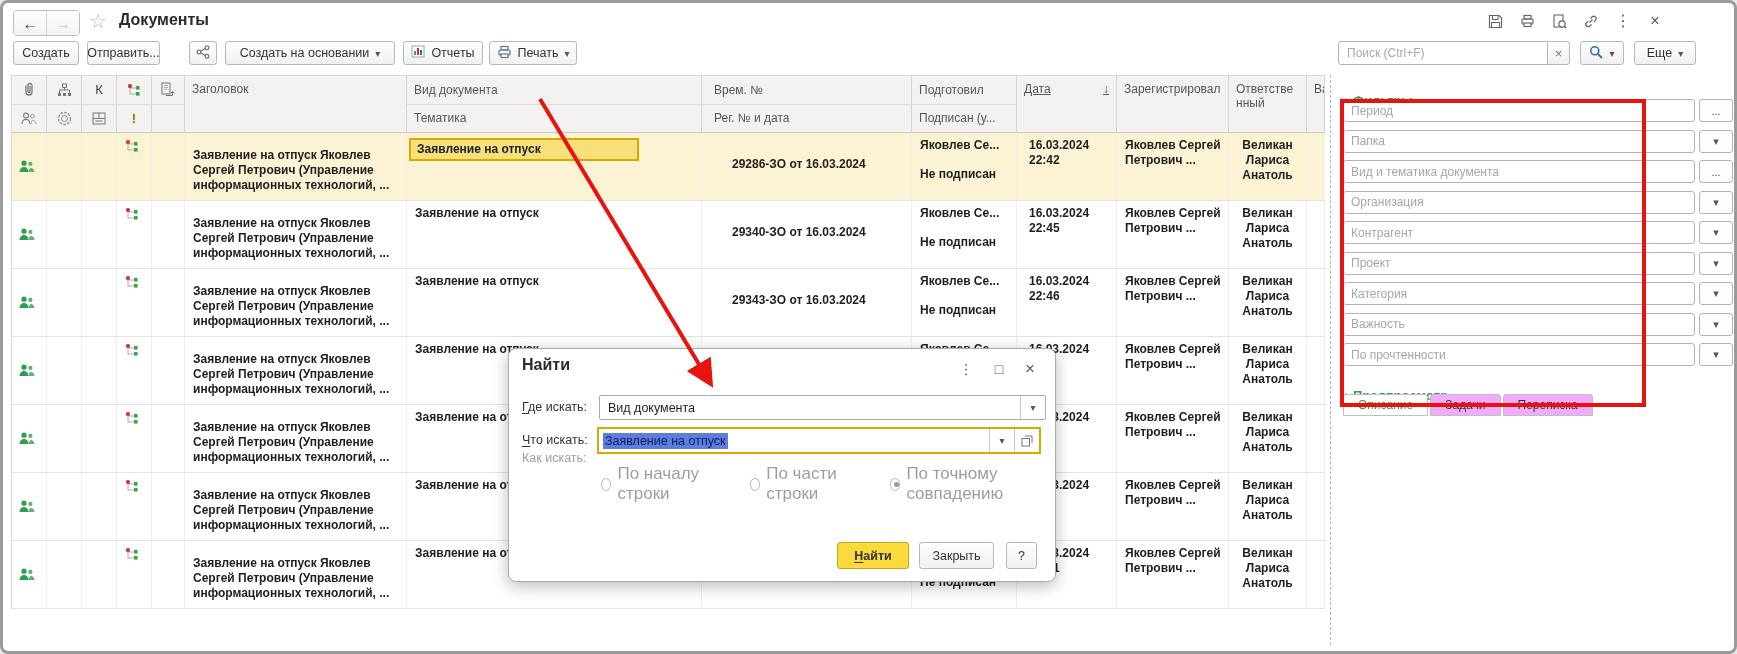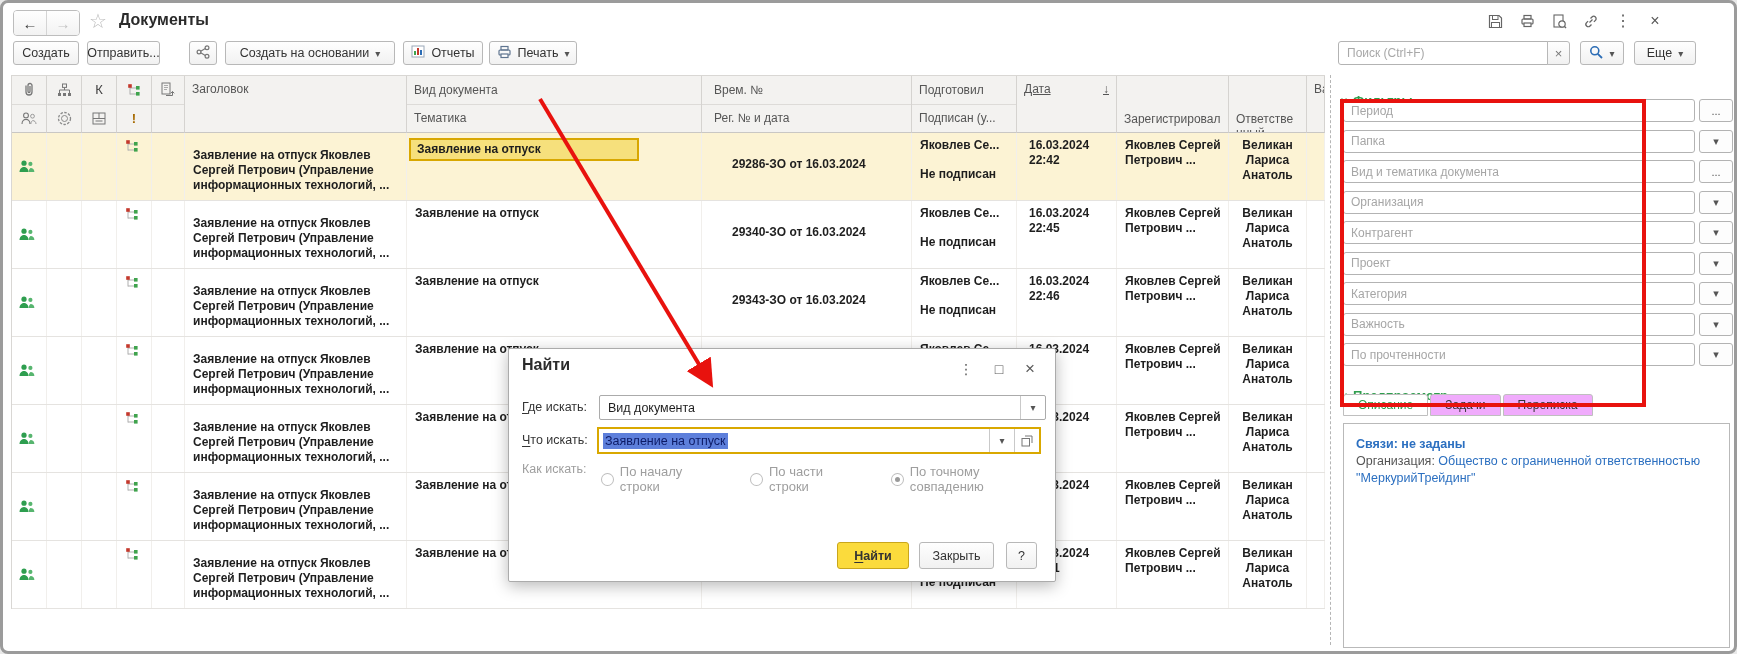--- a/index.html
+++ b/index.html
@@ -37,21 +37,21 @@
   .hc.split{display:flex;flex-direction:column;padding:0;}
   .hc.split .sub{flex:1;display:flex;align-items:center;padding:0 7px;box-sizing:border-box;}
   .hc.split .sub:first-child{border-bottom:1px solid #DDDBD8;}
   .hc.icons{display:flex;flex-direction:column;padding:0;}
   .hc.icons .sub{flex:1;display:flex;align-items:center;justify-content:center;}
   .hc.icons .sub:first-child{border-bottom:1px solid #DDDBD8;}
   .hdr-k{font-size:13px;color:#444;}
   .hdr-excl{font-size:13px;font-weight:bold;color:#A66A00;}
   .date-h{display:flex;justify-content:space-between;align-items:flex-start;padding:6px 7px 0 7px;text-decoration:underline;}
   .sort{color:#555;font-size:12px;}
-  .wrapall{word-break:break-all;margin-top:30px;}
+  .wrapall{word-break:break-all;}
 
   .tbody .trow{display:grid;grid-template-columns:var(--cols);height:67px;border-bottom:1px solid #E5E3E0;background:#fff;cursor:pointer;}
   .trow.selected{background:#FCF3D4;}
   .trow .c{border-right:1px solid #F1EFEC;overflow:hidden;position:relative;box-sizing:border-box;font-size:12px;font-weight:bold;color:#1E1E1E;line-height:15px;}
   .c .ic-people{position:absolute;left:7px;top:27px;}
   .c .ic-tree{position:absolute;left:8px;top:6px;}
   .title{padding:5px 8px 0 8px;max-height:50px;overflow:hidden;margin-top:10px;}
   .doctype{padding:5px 3px 0 8px;}
   .doctype .hl{display:block;width:230px;box-sizing:border-box;border:2px solid #D8A700;background:#F6E07C;padding:2px 6px;margin-left:-6px;}
   .regno{padding:24px 0 0 30px;white-space:nowrap;}
@@ -73,34 +73,34 @@
   .fbtn{width:34px;margin-left:4px;box-sizing:border-box;border:1px solid #B3B3B3;border-radius:3px;background:#FDFDFD;font-size:11px;color:#555;display:flex;align-items:center;justify-content:center;cursor:pointer;}
   .tabs{position:absolute;left:1340px;top:391px;display:flex;gap:2px;}
   .tab{height:22px;box-sizing:border-box;border:1px solid #BFBFBF;border-radius:3px 3px 0 0;background:#f0abfc;color:#333;font-size:12px;display:flex;align-items:center;padding:0 14px;cursor:pointer;}
   .tab.active{background:#fff;color:#2F9E4E;}
   .preview-box{position:absolute;left:1340px;top:420px;width:387px;height:225px;box-sizing:border-box;border:1px solid #B9B9B9;background:#fff;padding:12px 12px;font-size:12.5px;line-height:17px;}
   .lnk-bold{font-weight:bold;color:#2B6FC0;}
   .org-line{color:#555;}
   .org-line .blue{color:#2B6FC0;}
 
   
-  .dialog{position:absolute;left:505px;top:345px;width:546px;height:232px;background:#fff;border:1px solid #ABABAB;border-radius:2px;box-shadow:0 4px 16px rgba(0,0,0,.28);z-index:50;}
+  .dialog{position:absolute;left:505px;top:345px;width:546px;height:232px;background:#fff;border:1px solid #ABABAB;border-radius:8px;box-shadow:0 4px 16px rgba(0,0,0,.28);z-index:50;}
   .dlg-title{position:absolute;left:13px;top:7px;font-size:16px;font-weight:600;color:#2B2B2B;}
   .dlg-ctrl{position:absolute;top:10px;width:20px;height:20px;display:flex;align-items:center;justify-content:center;color:#5A5A5A;font-size:14px;cursor:pointer;}
   .dlg-row-label{position:absolute;left:13px;font-size:12.5px;color:#333;}
   .dlg-row-label.dis{color:#9E9E9E;}
   .combo{position:absolute;left:90px;width:447px;height:25px;box-sizing:border-box;border:1px solid #ABABAB;border-radius:2px;display:flex;align-items:center;}
   .combo .val{flex:1;font-size:12.5px;color:#1F1F1F;padding:0 8px;}
   .combo .cbtn{width:24px;height:100%;border-left:1px solid #C9C9C9;display:flex;align-items:center;justify-content:center;font-size:10px;color:#555;cursor:pointer;}
   .whatbox{position:absolute;left:88px;top:78px;width:444px;height:27px;box-sizing:border-box;border:2px solid #D9A800;display:flex;align-items:center;background:#fff;}
   .whatbox .val{flex:1;font-size:12.5px;padding:0 4px;}
   .whatbox .sel{background:#5D7FDB;color:#0D1B66;padding:1px 2px;}
   .whatbox .cbtn{width:24px;height:100%;border-left:1px solid #C9C9C9;display:flex;align-items:center;justify-content:center;font-size:10px;color:#555;cursor:pointer;}
   .radios{position:absolute;left:92px;top:115px;display:flex;gap:26px;align-items:center;}
-  .radio{display:flex;align-items:center;gap:6px;color:#9E9E9E;font-size:13px;}
+  .radio{display:flex;align-items:center;gap:6px;color:#9E9E9E;font-size:17px;}
   .rb{width:13px;height:13px;border:1px solid #BEBEBE;border-radius:50%;box-sizing:border-box;position:relative;background:#fff;}
   .rb.on::after{content:"";position:absolute;left:3px;top:3px;width:5px;height:5px;border-radius:50%;background:#9A9A9A;}
   .dlg-btn{position:absolute;top:193px;height:27px;box-sizing:border-box;border:1px solid #B8B8B8;border-radius:3px;background:linear-gradient(#FEFEFE,#F1F1F1);font-size:12.5px;color:#333;display:flex;align-items:center;justify-content:center;cursor:pointer;}
   .dlg-btn.primary{background:#FBDB3C;border-color:#C9A61C;font-weight:bold;}
   u{text-underline-offset:2px;}
 
   
   .anno{position:absolute;inset:0;pointer-events:none;z-index:100;}
   .red-rect{position:absolute;left:1337px;top:96px;width:306px;height:308px;border:4px solid #E8120E;box-sizing:border-box;pointer-events:none;z-index:100;}
 </style>
@@ -678,24 +678,20 @@
     </div>
 
   <div class="sec-title" style="left:1337px;top:369px;">
     <span class="chev">∨</span><span>Предпросмотр</span>
   </div>
   <div class="tabs">
       <div class="tab active">Описание</div>
       <div class="tab">Задачи</div>
       <div class="tab">Переписка</div>
     </div>
-  <div class="preview-box">
-    <div class="lnk-bold">Связи: не заданы</div>
-    <div class="org-line"><span>Организация:</span> <span class="blue">Общество с ограниченной ответственностью "МеркурийТрейдинг"</span></div>
-  </div>
 
   <div class="dialog">
     <div class="dlg-title">Найти</div>
     <div class="dlg-ctrl" style="left:447px;">⋮</div>
     <div class="dlg-ctrl" style="left:480px;">□</div>
     <div class="dlg-ctrl" style="left:511px;font-size:17px;">×</div>
 
     <div class="dlg-row-label" style="top:51px;"><u>Г</u>де искать:</div>
     <div class="combo" style="top:46px;">
       <span class="val">Вид документа</span>
@@ -707,21 +703,21 @@
       <span class="val"><span class="sel">Заявление на отпуск</span></span>
       <span class="cbtn">▾</span>
       <span class="cbtn">
           <svg width="12" height="12" viewBox="0 0 12 12">
             <rect x="1" y="3.5" width="7.5" height="7.5" fill="#fff" stroke="#777"></rect>
             <path d="M4 1 H11 V8" fill="none" stroke="#777"></path>
           </svg>
         </span>
     </div>
 
-    <div class="dlg-row-label dis" style="top:113px;text-align:center;">Как искать:</div>
+    <div class="dlg-row-label dis" style="top:102px;text-align:center;">Как искать:</div>
     <div class="radios">
         <label class="radio">
           <span class="rb"></span>
           <span>По началу строки</span>
         </label>
         <label class="radio">
           <span class="rb"></span>
           <span>По части строки</span>
         </label>
         <label class="radio">

